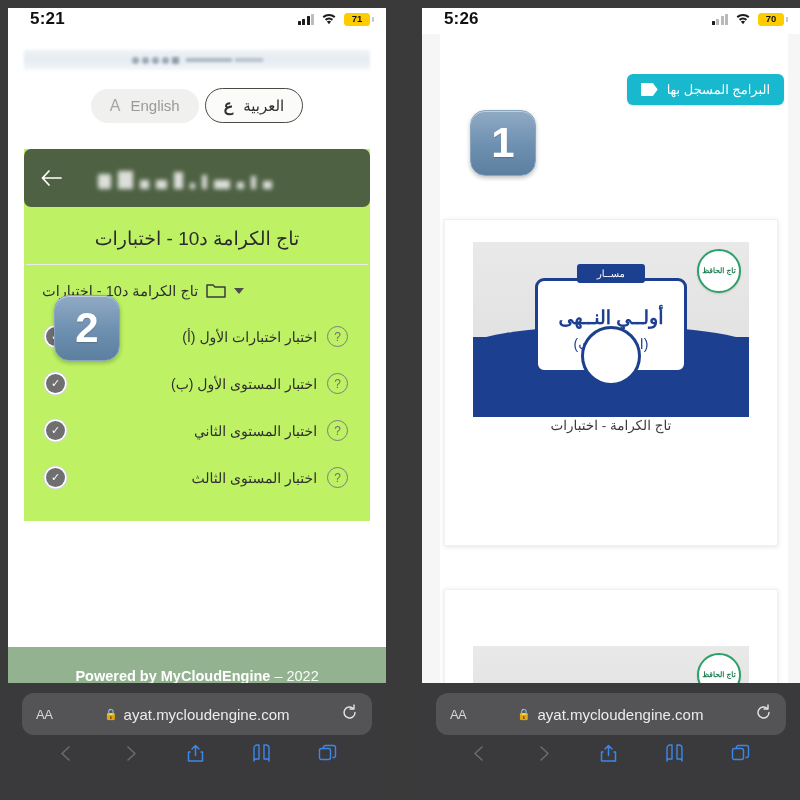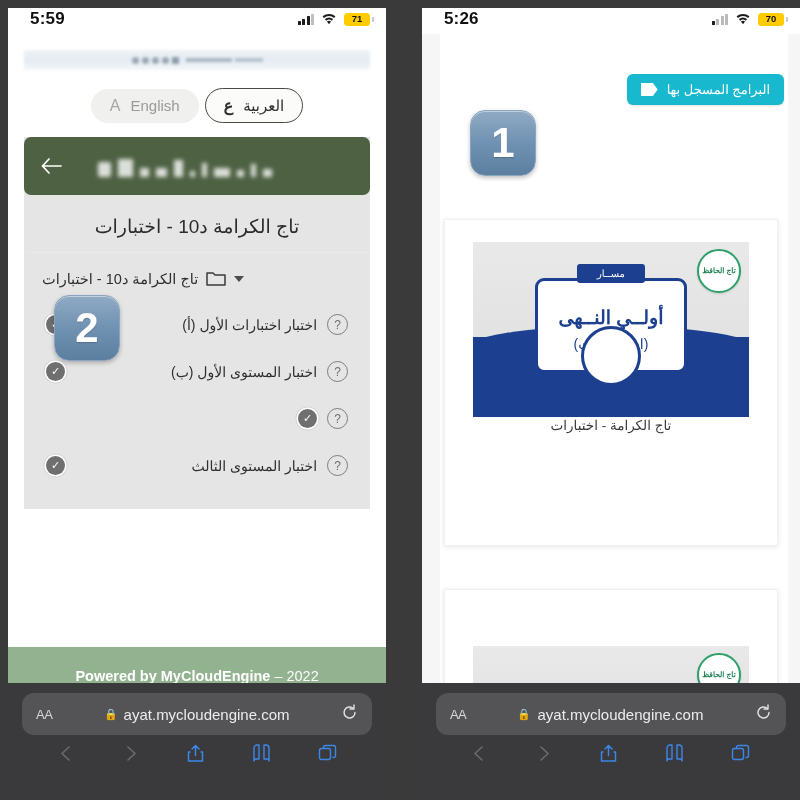--- a/index.html
+++ b/index.html
@@ -117,22 +117,22 @@
   .lang-pill .glyph{font-size:16px;color:#a6a6a3;}
   .lang-pill.active{
     background:#fbfbf9;
     border:1px solid #4a4a44;
     color:#2e2e2b;
   }
   .lang-pill.active .glyph{color:#2e2e2b;font-weight:bold;}
 
   
   .app-shell{
-    margin:14px 16px 0 16px;
-    background:#e5e5e5;
+    margin:26px 16px 0 16px;
+    background:#bef264;
   }
   .app-header{
     background:#4e6143;
     border-radius:7px;
     height:58px;
     display:flex;align-items:center;
     padding:0 16px;
     box-sizing:border-box;
     gap:14px;
   }
@@ -374,21 +374,21 @@
   .gap{width:14px;background:#3a3a3a;}
 </style>
 </head>
 <body>
 
 <div class="stage">
 
   <div class="phone left">
 
     <div class="statusbar">
-      <div class="status-time">5:59</div>
+      <div class="status-time">5:21</div>
       <div class="status-right">
         <div class="sig">
             <i></i>
             <i></i>
             <i></i>
             <i></i>
           </div>
         <div class="wifi">
           <svg width="16" height="12" viewBox="0 0 16 12">
             <path d="M8 11.2 5.9 8.6a3.4 3.4 0 0 1 4.2 0L8 11.2Z" fill="#1c1c1c"></path>
@@ -472,20 +472,21 @@
             <div class="q-label">اختبار اختبارات الأول (أ)</div>
             <div class="check-badge">✓</div>
           </div>
           <div class="quiz-item">
             <div class="q-mark">?</div>
             <div class="q-label">اختبار المستوى الأول (ب)</div>
             <div class="check-badge">✓</div>
           </div>
           <div class="quiz-item">
             <div class="q-mark">?</div>
+            <div class="q-label">اختبار المستوى الثاني</div>
             <div class="check-badge">✓</div>
           </div>
           <div class="quiz-item">
             <div class="q-mark">?</div>
             <div class="q-label">اختبار المستوى الثالث</div>
             <div class="check-badge">✓</div>
           </div>
         </div>
       </div>
 

